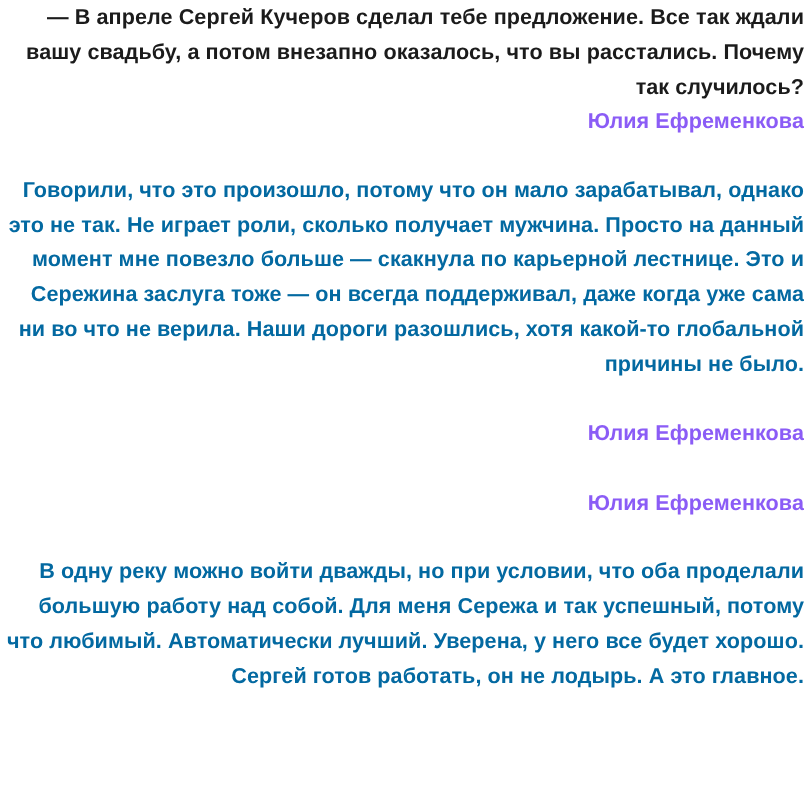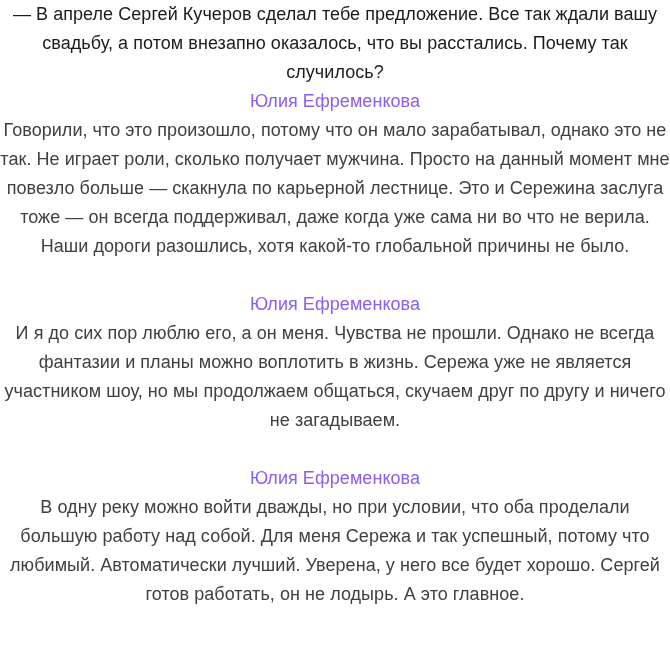--- a/index.html
+++ b/index.html
@@ -26,55 +26,55 @@
   }
   .block + .block {
     margin-top: 29px;
   }
   .line,
   .para,
   .speaker {
     font-size: 18px;
     line-height: 29px;
     color: #1b1b1b;
-    font-weight: 400;
+    font-weight: 700;
     letter-spacing: 0.05px;
-    text-align: center;
+    text-align: right;
     white-space: normal;
     word-spacing: 0px;
     margin: 0;
   }
   .question {
     font-size: 18px;
     line-height: 29px;
     color: #1b1b1b;
   }
   .speaker {
     color: #8b5cf6;
   }
   .answer {
     font-size: 18px;
     line-height: 29px;
-    color: #404040;
+    color: #0369a1;
+    margin-top: 28px;
   }
 </style>
 </head>
 <body>
 
 <div class="article">
 
   <div class="block">
     <p class="line question">— В апреле Сергей Кучеров сделал тебе предложение. Все так ждали вашу свадьбу, а потом внезапно оказалось, что вы расстались. Почему так случилось?</p>
     <p class="line speaker">Юлия Ефременкова</p>
     <p class="line answer">Говорили, что это произошло, потому что он мало зарабатывал, однако это не так. Не играет роли, сколько получает мужчина. Просто на данный момент мне повезло больше — скакнула по карьерной лестнице. Это и Сережина заслуга тоже — он всегда поддерживал, даже когда уже сама ни во что не верила. Наши дороги разошлись, хотя какой-то глобальной причины не было.</p>
   </div>
 
   <div class="block">
     <p class="line speaker">Юлия Ефременкова</p>
-    <p class="line answer">И я до сих пор люблю его, а он меня. Чувства не прошли. Однако не всегда фантазии и планы можно воплотить в жизнь. Сережа уже не является участником шоу, но мы продолжаем общаться, скучаем друг по другу и ничего не загадываем.</p>
   </div>
 
   <div class="block">
     <p class="line speaker">Юлия Ефременкова</p>
     <p class="line answer">В одну реку можно войти дважды, но при условии, что оба проделали большую работу над собой. Для меня Сережа и так успешный, потому что любимый. Автоматически лучший. Уверена, у него все будет хорошо. Сергей готов работать, он не лодырь. А это главное.</p>
   </div>
 
 </div>
 
 </body></html>

